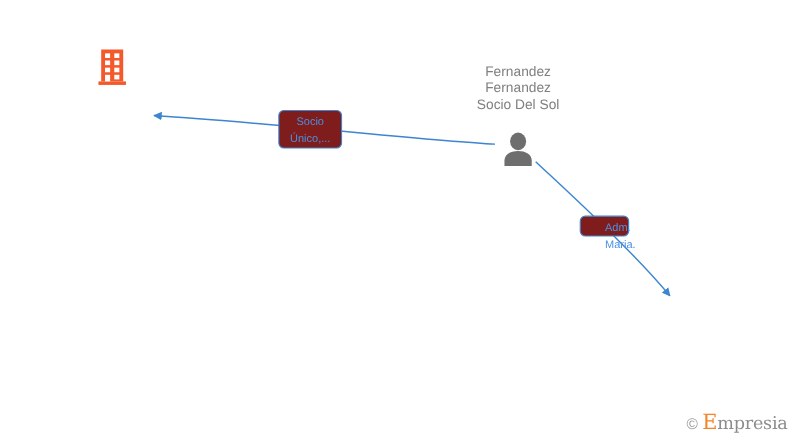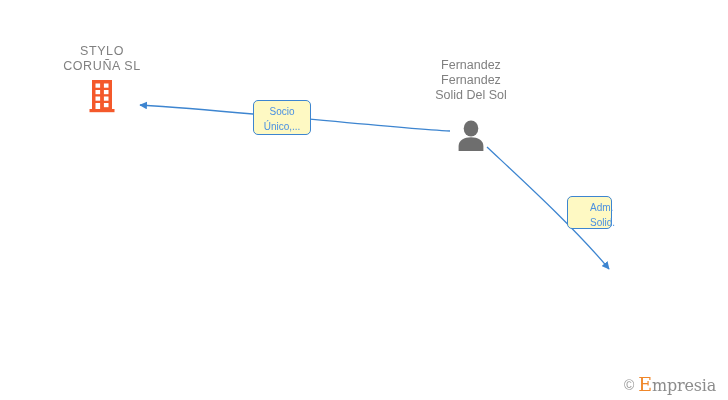--- a/index.html
+++ b/index.html
@@ -68,43 +68,42 @@
     width: 132px;
   }
   #node-zona .node-label { margin-top: 5px; }
 
   
   .edge-label {
     position: absolute;
     box-sizing: border-box;
     border: 1.3px solid #3d85d0;
     border-radius: 5px;
-    background: #fef9c3;
+    background: #7f1d1d;
     color: #4a90e2;
     font-size: 10px;
     line-height: 15px;
     padding: 3px 6px 3px 22px;
     white-space: nowrap;
   }
   #label-socio {
     left: 253px;
     top: 100px;
     width: 58px;
     height: 35px;
     text-align: center;
     padding-left: 0;
     padding-right: 0;
   }
   #label-adm {
     left: 527px;
     top: 196px;
     width: 45px;
-    height: 33px;
+    height: 19px;
     text-align: center;
-    margin-left: 40px;
   }
   .edge-label .ln { display: block; }
 
   
   #watermark {
     position: absolute;
     right: 12px;
     bottom: 6px;
     display: flex;
     align-items: center;
@@ -141,59 +140,55 @@
         <path d="M 0 0 L 10 5 L 0 10 z" fill="#3d85d0"></path>
       </marker>
     </defs>
 
     <path d="M 450 131 C 390 128, 250 112, 140 105" fill="none" stroke="#3d85d0" stroke-width="1.3" marker-end="url(#arrow-left)"></path>
 
     <path d="M 487 147 C 520 178, 575 228, 609 269" fill="none" stroke="#3d85d0" stroke-width="1.3" marker-end="url(#arrow-down)"></path>
   </svg>
 
   <div class="node" id="node-stylo">
-    <div class="node-label company-top">
-      <span class="ln">STYLO</span><br>
-      <span class="ln">CORUÑA SL</span>
-    </div>
     <svg class="node-icon" width="26" height="34" viewBox="0 0 26 34" xmlns="http://www.w3.org/2000/svg">
       <rect x="3" y="1" width="20" height="29" fill="#f4592b"></rect>
       <rect x="0.5" y="30" width="25" height="3.2" fill="#f4592b"></rect>
       <rect x="6.5" y="4.5" width="4.6" height="4.2" fill="#ffffff"></rect>
       <rect x="14.9" y="4.5" width="4.6" height="4.2" fill="#ffffff"></rect>
       <rect x="6.5" y="11" width="4.6" height="4.2" fill="#ffffff"></rect>
       <rect x="14.9" y="11" width="4.6" height="4.2" fill="#ffffff"></rect>
       <rect x="6.5" y="17.5" width="4.6" height="4.2" fill="#ffffff"></rect>
       <rect x="14.9" y="17.5" width="4.6" height="4.2" fill="#ffffff"></rect>
       <rect x="6.5" y="24" width="4.6" height="6" fill="#ffffff"></rect>
       <rect x="14.9" y="24" width="4.6" height="4.2" fill="#ffffff"></rect>
     </svg>
   </div>
 
   <div class="node" id="node-person">
     <div class="node-label">
       <span class="ln">Fernandez</span><br>
       <span class="ln">Fernandez</span><br>
-      <span class="ln">Solid Del Sol</span>
+      <span class="ln">Socio Del Sol</span>
     </div>
     <svg class="node-icon" width="30" height="32" viewBox="0 0 30 32" xmlns="http://www.w3.org/2000/svg">
       <ellipse cx="15" cy="9.5" rx="7.3" ry="8" fill="#6e6e6e"></ellipse>
       <path d="M 2.6 32 L 2.6 27 C 2.6 21.2 8.2 18.2 15 18.2 C 21.8 18.2 27.4 21.2 27.4 27 L 27.4 32 Z" fill="#6e6e6e"></path>
     </svg>
   </div>
 
 
   <div class="edge-label" id="label-socio">
     <span class="ln">Socio</span>
     <span class="ln">Único,...</span>
   </div>
 
   <div class="edge-label" id="label-adm">
     <span class="ln">Adm.</span>
-    <span class="ln">Solid.</span>
+    <span class="ln">Maria.</span>
   </div>
 
   <div id="watermark">
     <span class="c-mark">©</span>
     <span class="wm-text"><span class="wm-e">E</span><span>mpresia</span></span>
   </div>
 
 </div>
 
 </body></html>

